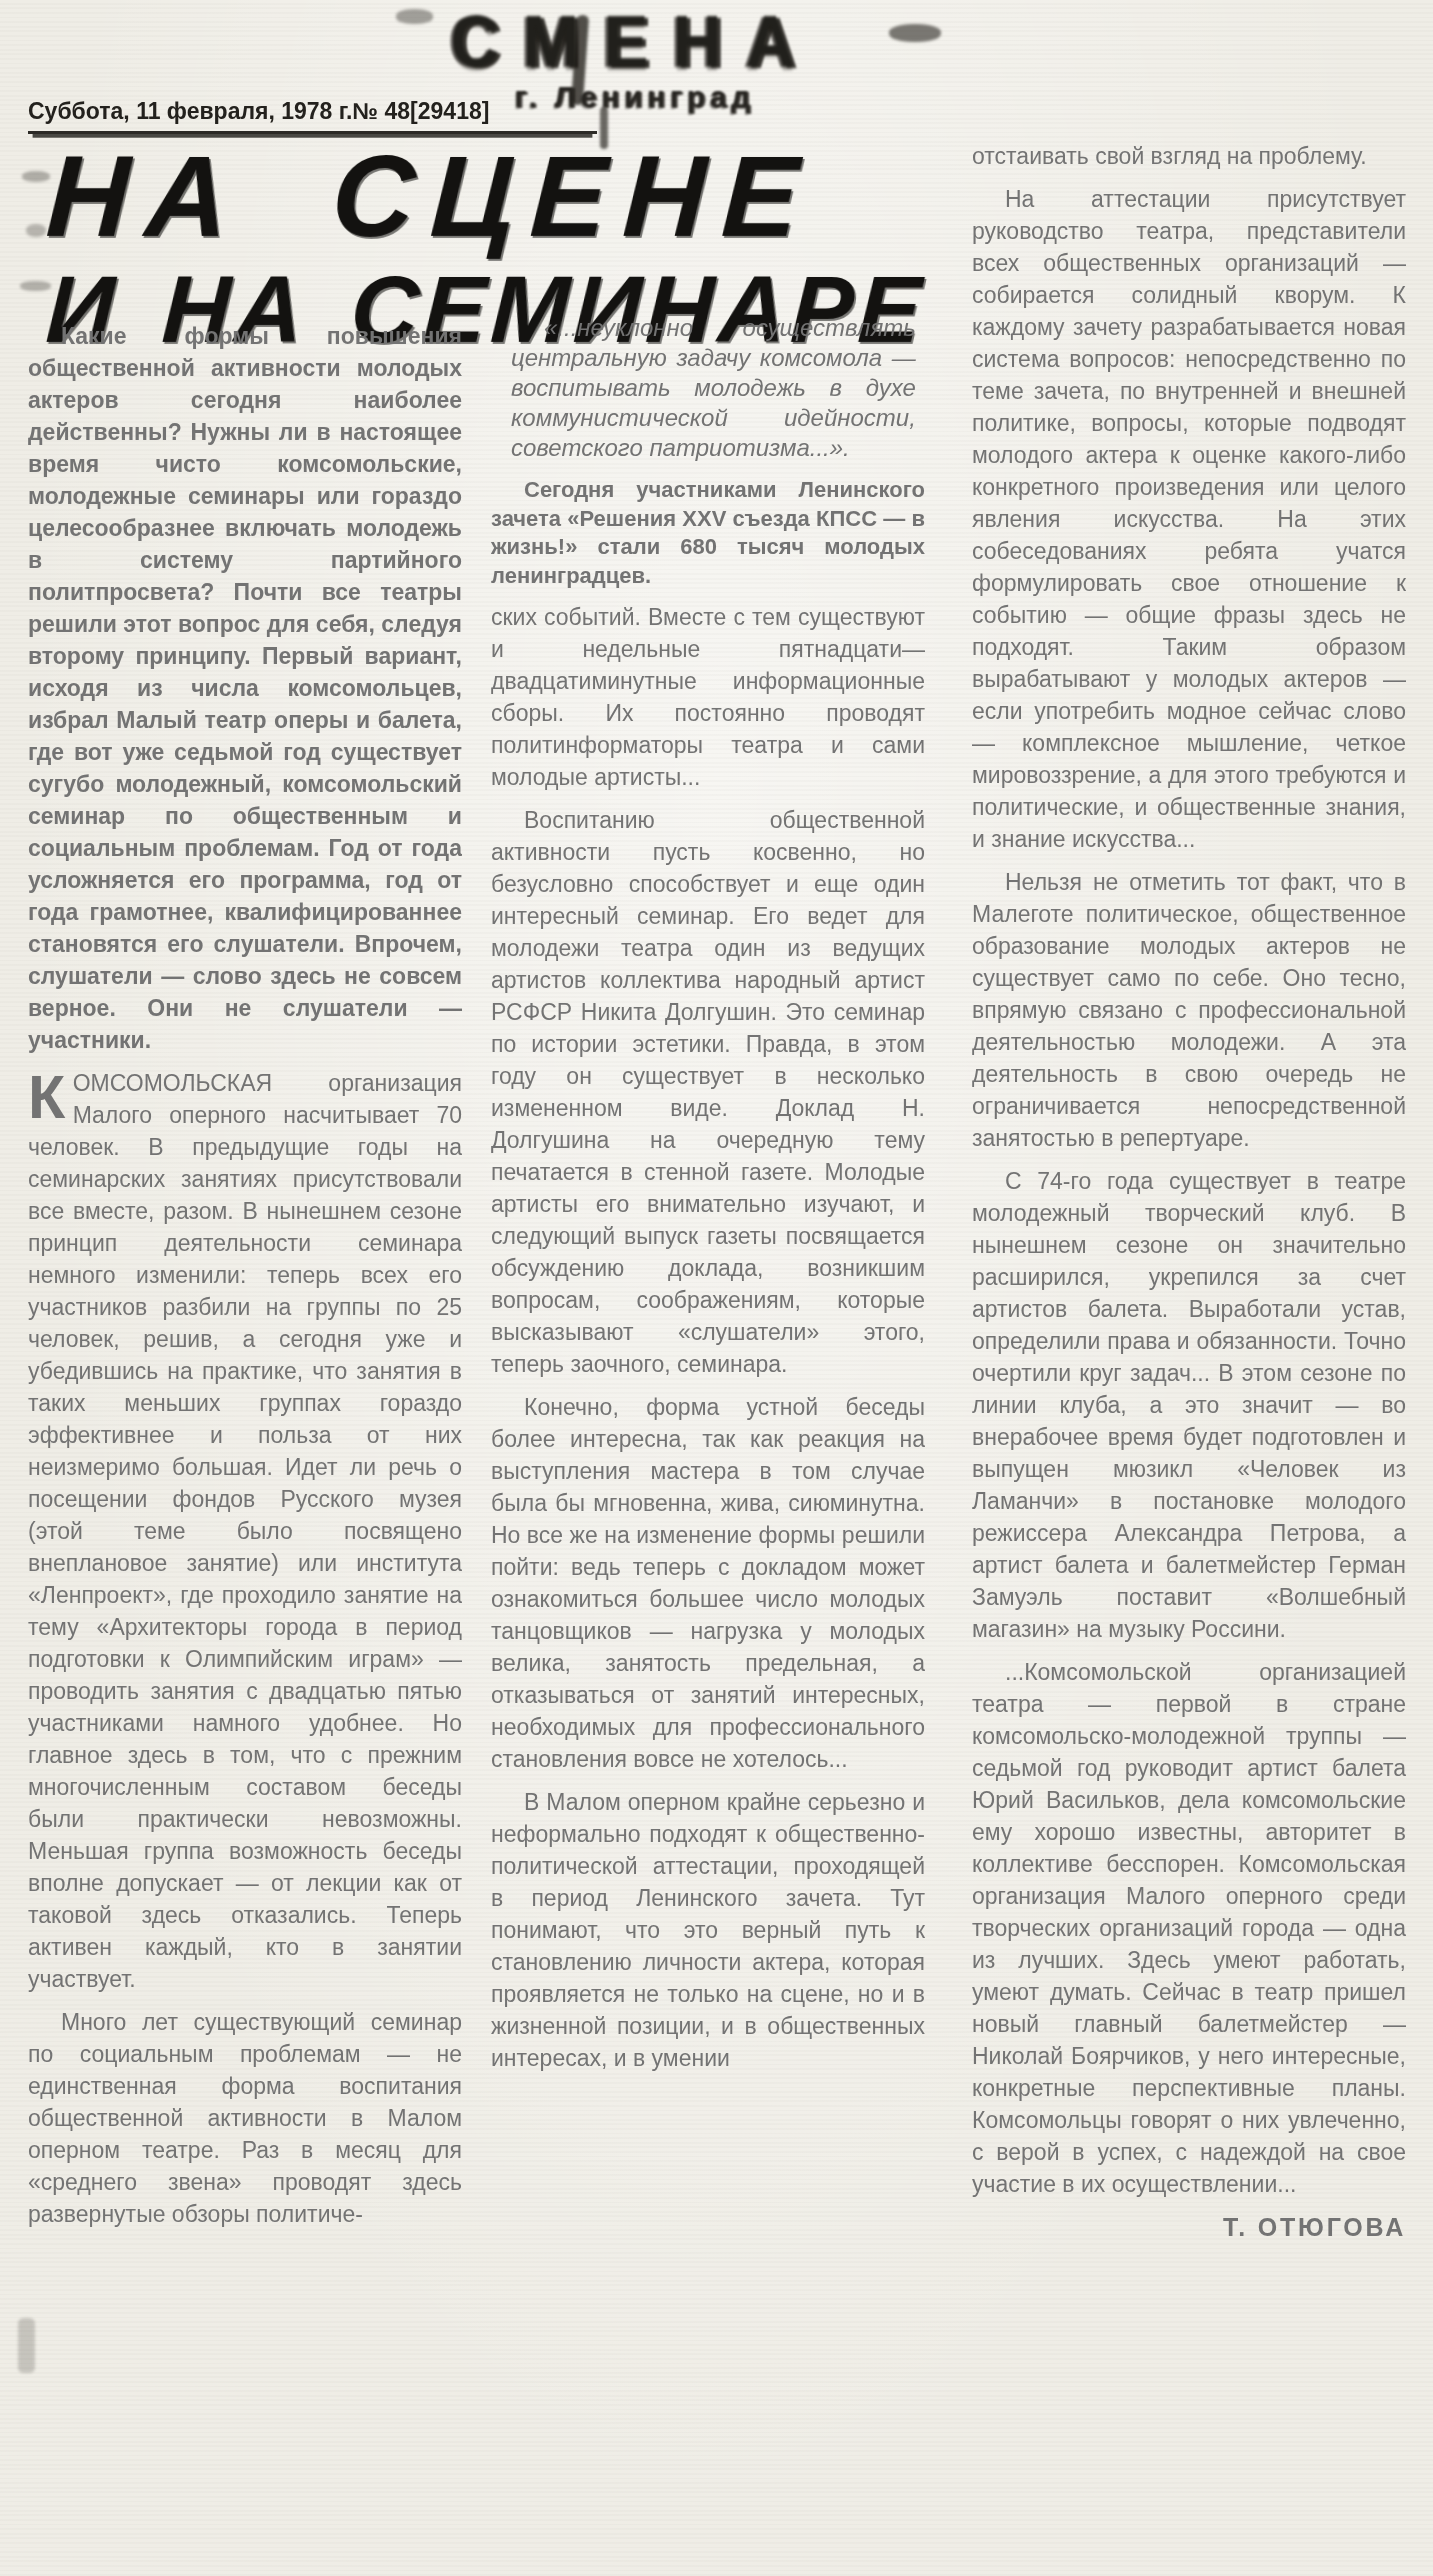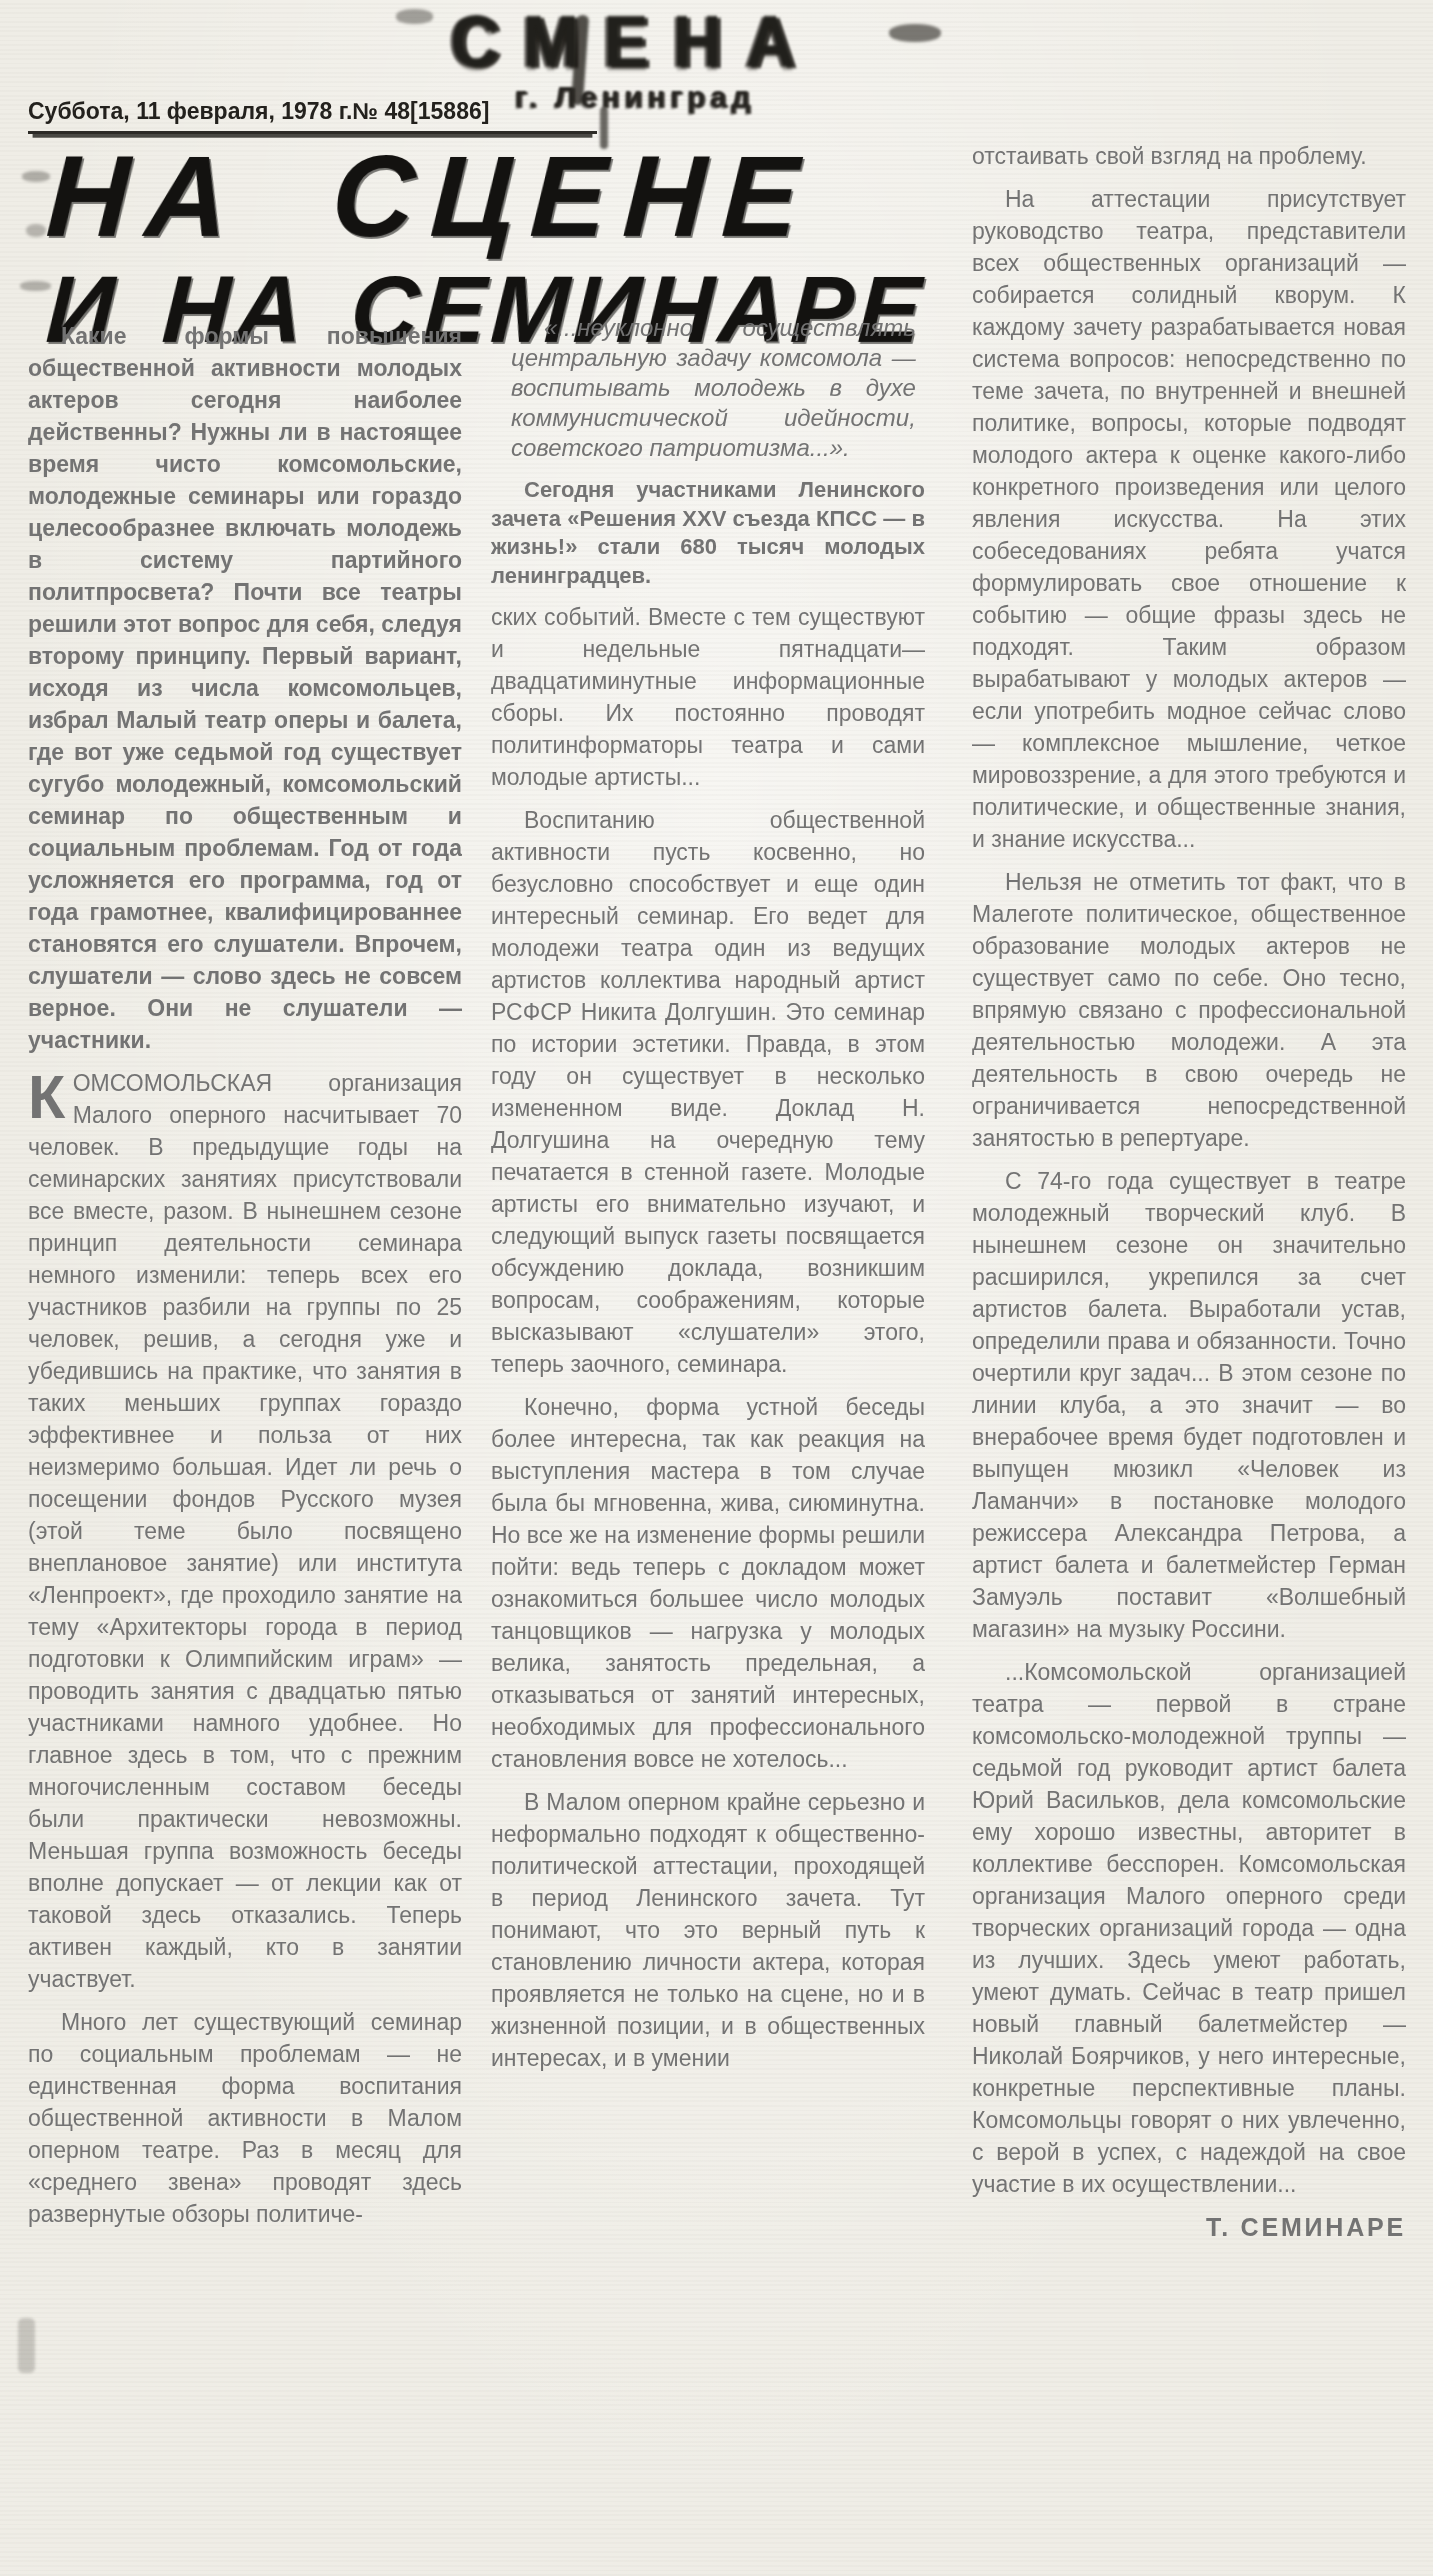--- a/index.html
+++ b/index.html
@@ -135,21 +135,21 @@
   <div class="artifact a8"></div>
 
   <header class="masthead">
     <div class="paper-title">СМЕНА</div>
     <div class="paper-city">г. Ленинград</div>
   </header>
 
   <div class="dateline">
     <span>Суббота, 11 февраля, 1978 г.</span>
     <span>№ 48</span>
-    <span>[15886]</span>
+    <span>[29418]</span>
   </div>
 
   <h1 class="headline">
     <span class="hl1">НА СЦЕНЕ</span>
     <span class="hl2">И НА СЕМИНАРЕ</span>
   </h1>
 
   <section class="col col1">
     <p class="lead">Какие формы повышения общественной активности молодых актеров сегодня наиболее действенны? Нужны ли в настоящее время чисто комсомольские, молодежные семинары или гораздо целесообразнее включать молодежь в систему партийного политпросвета? Почти все театры решили этот вопрос для себя, следуя второму принципу. Первый вариант, исходя из числа комсомольцев, избрал Малый театр оперы и балета, где вот уже седьмой год существует сугубо молодежный, комсомольский семинар по общественным и социальным проблемам. Год от года усложняется его программа, год от года грамотнее, квалифицированнее становятся его слушатели. Впрочем, слушатели — слово здесь не совсем верное. Они не слушатели — участники.</p>
     <p class="no-indent"><span class="dropcap">К</span><span>ОМСОМОЛЬСКАЯ организация Малого оперного насчитывает 70 человек. В предыдущие годы на семинарских занятиях присутствовали все вместе, разом. В нынешнем сезоне принцип деятельности семинара немного изменили: теперь всех его участников разбили на группы по 25 человек, решив, а сегодня уже и убедившись на практике, что занятия в таких меньших группах гораздо эффективнее и польза от них неизмеримо большая. Идет ли речь о посещении фондов Русского музея (этой теме было посвящено внеплановое занятие) или института «Ленпроект», где проходило занятие на тему «Архитекторы города в период подготовки к Олимпийским играм» — проводить занятия с двадцатью пятью участниками намного удобнее. Но главное здесь в том, что с прежним многочисленным составом беседы были практически невозможны. Меньшая группа возможность беседы вполне допускает — от лекции как от таковой здесь отказались. Теперь активен каждый, кто в занятии участвует.</span></p>
@@ -166,17 +166,17 @@
     <p>Конечно, форма устной беседы более интересна, так как реакция на выступления мастера в том случае была бы мгновенна, жива, сиюминутна. Но все же на изменение формы решили пойти: ведь теперь с докладом может ознакомиться большее число молодых танцовщиков — нагрузка у молодых велика, занятость предельная, а отказываться от занятий интересных, необходимых для профессионального становления вовсе не хотелось...</p>
     <p>В Малом оперном крайне серьезно и неформально подходят к общественно-политической аттестации, проходящей в период Ленинского зачета. Тут понимают, что это верный путь к становлению личности актера, которая проявляется не только на сцене, но и в жизненной позиции, и в общественных интересах, и в умении</p>
   </section>
 
   <section class="col col3">
     <p class="no-indent">отстаивать свой взгляд на проблему.</p>
     <p>На аттестации присутствует руководство театра, представители всех общественных организаций — собирается солидный кворум. К каждому зачету разрабатывается новая система вопросов: непосредственно по теме зачета, по внутренней и внешней политике, вопросы, которые подводят молодого актера к оценке какого-либо конкретного произведения или целого явления искусства. На этих собеседованиях ребята учатся формулировать свое отношение к событию — общие фразы здесь не подходят. Таким образом вырабатывают у молодых актеров — если употребить модное сейчас слово — комплексное мышление, четкое мировоззрение, а для этого требуются и политические, и общественные знания, и знание искусства...</p>
     <p>Нельзя не отметить тот факт, что в Малеготе политическое, общественное образование молодых актеров не существует само по себе. Оно тесно, впрямую связано с профессиональной деятельностью молодежи. А эта деятельность в свою очередь не ограничивается непосредственной занятостью в репертуаре.</p>
     <p>С 74-го года существует в театре молодежный творческий клуб. В нынешнем сезоне он значительно расширился, укрепился за счет артистов балета. Выработали устав, определили права и обязанности. Точно очертили круг задач... В этом сезоне по линии клуба, а это значит — во внерабочее время будет подготовлен и выпущен мюзикл «Человек из Ламанчи» в постановке молодого режиссера Александра Петрова, а артист балета и балетмейстер Герман Замуэль поставит «Волшебный магазин» на музыку Россини.</p>
     <p>...Комсомольской организацией театра — первой в стране комсомольско-молодежной труппы — седьмой год руководит артист балета Юрий Васильков, дела комсомольские ему хорошо известны, авторитет в коллективе бесспорен. Комсомольская организация Малого оперного среди творческих организаций города — одна из лучших. Здесь умеют работать, умеют думать. Сейчас в театр пришел новый главный балетмейстер — Николай Боярчиков, у него интересные, конкретные перспективные планы. Комсомольцы говорят о них увлеченно, с верой в успех, с надеждой на свое участие в их осуществлении...</p>
-    <p class="byline">Т. СЕМИНАРЕ</p>
+    <p class="byline">Т. ОТЮГОВА</p>
   </section>
 
 </div>
 
 
 </body></html>

